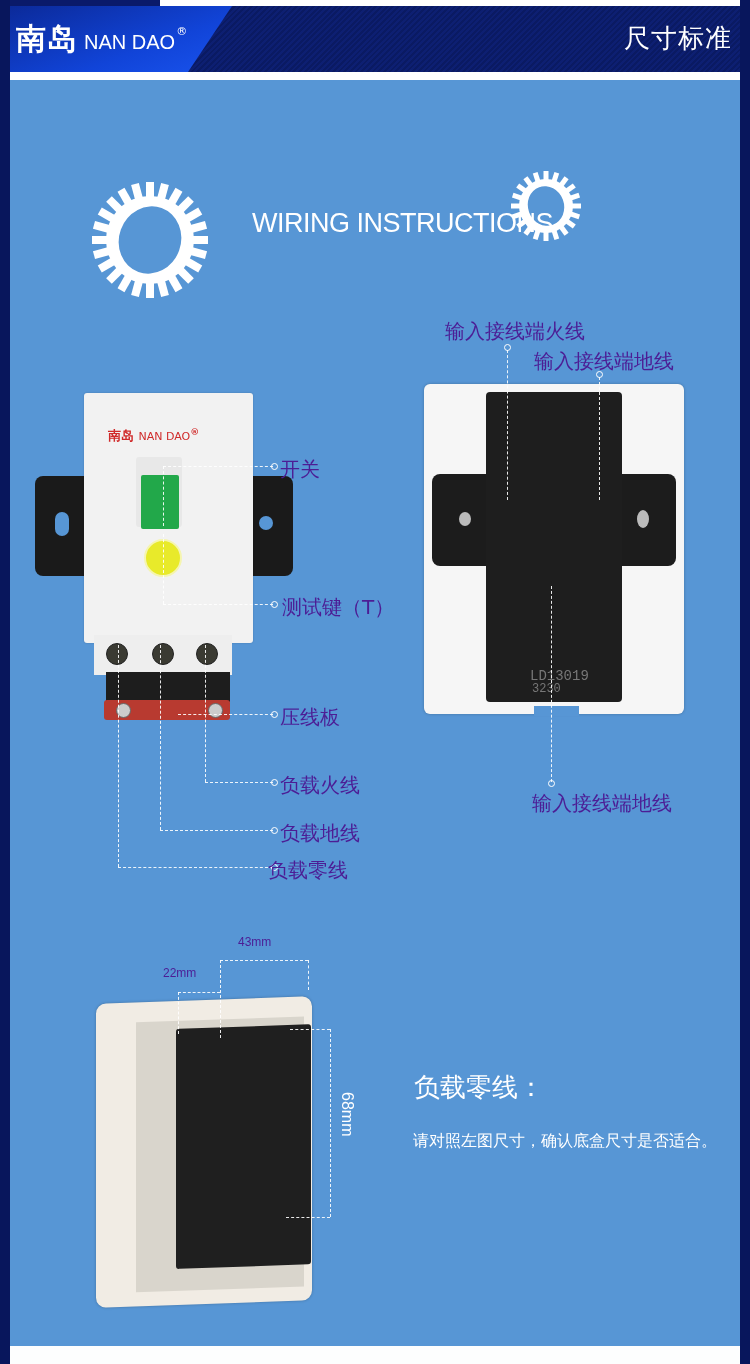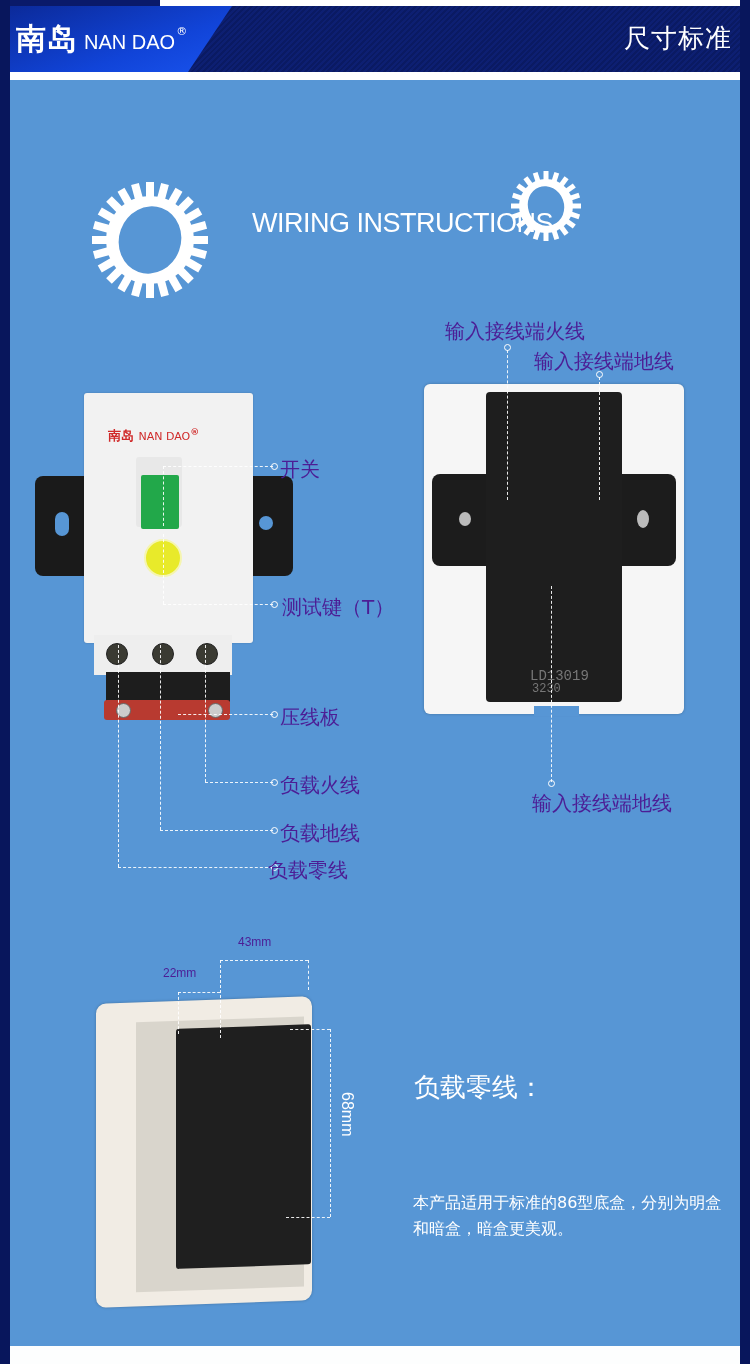--- a/index.html
+++ b/index.html
@@ -234,16 +234,16 @@
   <div class="dash-v" style="left:210px;top:880px;height:78px;"></div>
   <div class="dash-v" style="left:298px;top:880px;height:30px;"></div>
   <div class="dash-h" style="left:168px;top:912px;width:42px;"></div>
   <div class="dash-v" style="left:168px;top:912px;height:42px;"></div>
   <div class="dash-h" style="left:280px;top:949px;width:40px;"></div>
   <div class="dash-v" style="left:320px;top:949px;height:188px;"></div>
   <div class="dash-h" style="left:276px;top:1137px;width:44px;"></div>
   <div class="dim-v-label" style="left:346px;top:1012px;">68mm</div>
 
   <div class="size-title">负载零线：</div>
-  <div class="size-p" style="top:1110px;">本产品适用于标准的86型底盒，分别为明盒和暗盒，暗盒更美观。</div>
+  <div class="size-p" style="top:1048px;">请对照左图尺寸，确认底盒尺寸是否适合。</div>
 </div>
 
 <div class="bottom-band"></div>
 
 </body></html>

